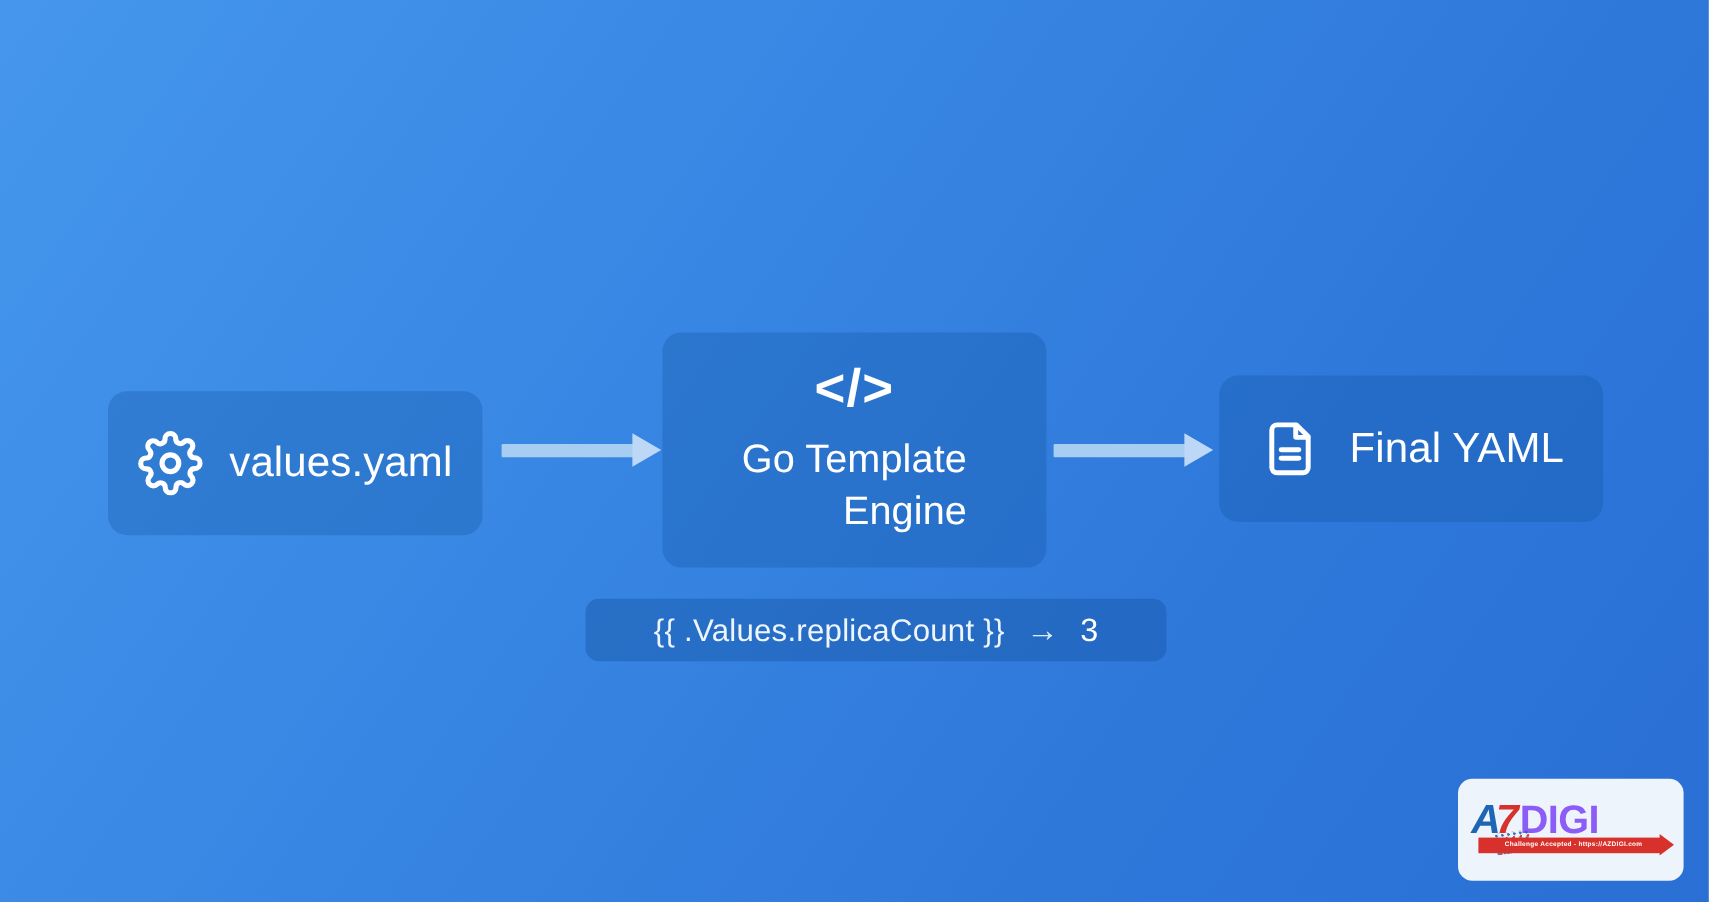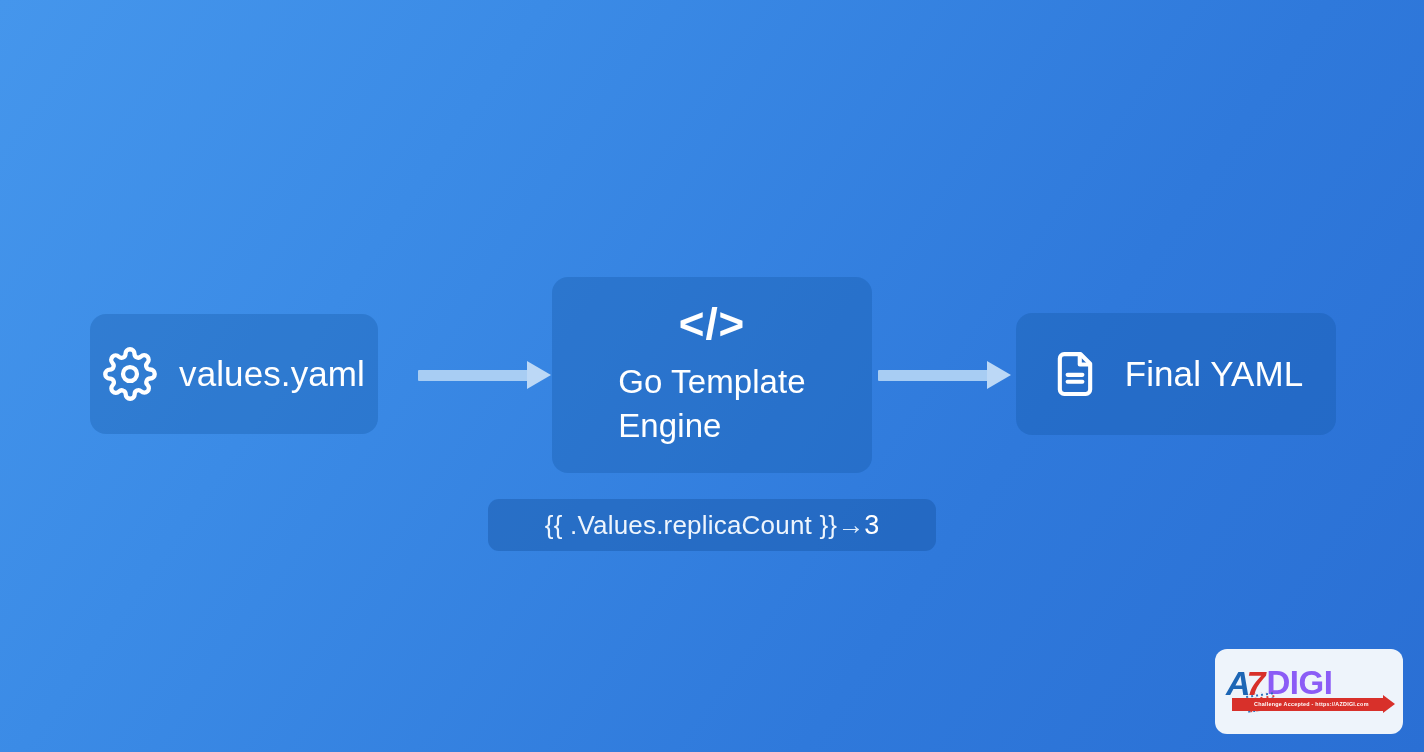--- a/index.html
+++ b/index.html
@@ -27,22 +27,22 @@
     border-radius: 16px;
     background: rgba(18, 82, 160, 0.30);
     display: flex;
     align-items: center;
     justify-content: center;
     color: #ffffff;
   }
 
   .node-source {
     left: 90px;
-    top: 314px;
-    width: 288px;
+    top: 326px;
+    width: 312px;
     height: 120px;
     gap: 22px;
   }
 
   .node-engine {
     left: 552px;
     top: 277px;
     width: 320px;
     height: 196px;
     flex-direction: column;
@@ -61,21 +61,21 @@
   .node-label {
     font-size: 35px;
     font-weight: 400;
     letter-spacing: 0.1px;
     white-space: nowrap;
   }
 
   .node-label-multiline {
     font-size: 33px;
     line-height: 1.34;
-    text-align: left;
+    text-align: right;
     white-space: pre-line;
   }
 
   .node-icon {
     display: flex;
     align-items: center;
     justify-content: center;
     flex: 0 0 auto;
   }
 
@@ -121,27 +121,28 @@
     left: 878px;
     top: 363px;
   }
   .arrow-two .arrow-shaft { width: 110px; }
 
   
   .expression-pill {
     position: absolute;
     left: 488px;
     top: 499px;
-    width: 448px;
+    width: 484px;
     height: 52px;
     border-radius: 11px;
     background: rgba(18, 78, 155, 0.38);
     display: flex;
     align-items: center;
     justify-content: center;
+    gap: 18px;
     color: #eef5fd;
     font-size: 26px;
     white-space: nowrap;
   }
 
   .expr-text { letter-spacing: 0.2px; }
   .expr-arrow { font-size: 27px; color: #dcebfb; }
   .expr-result { font-size: 27px; color: #ffffff; }
 
   

